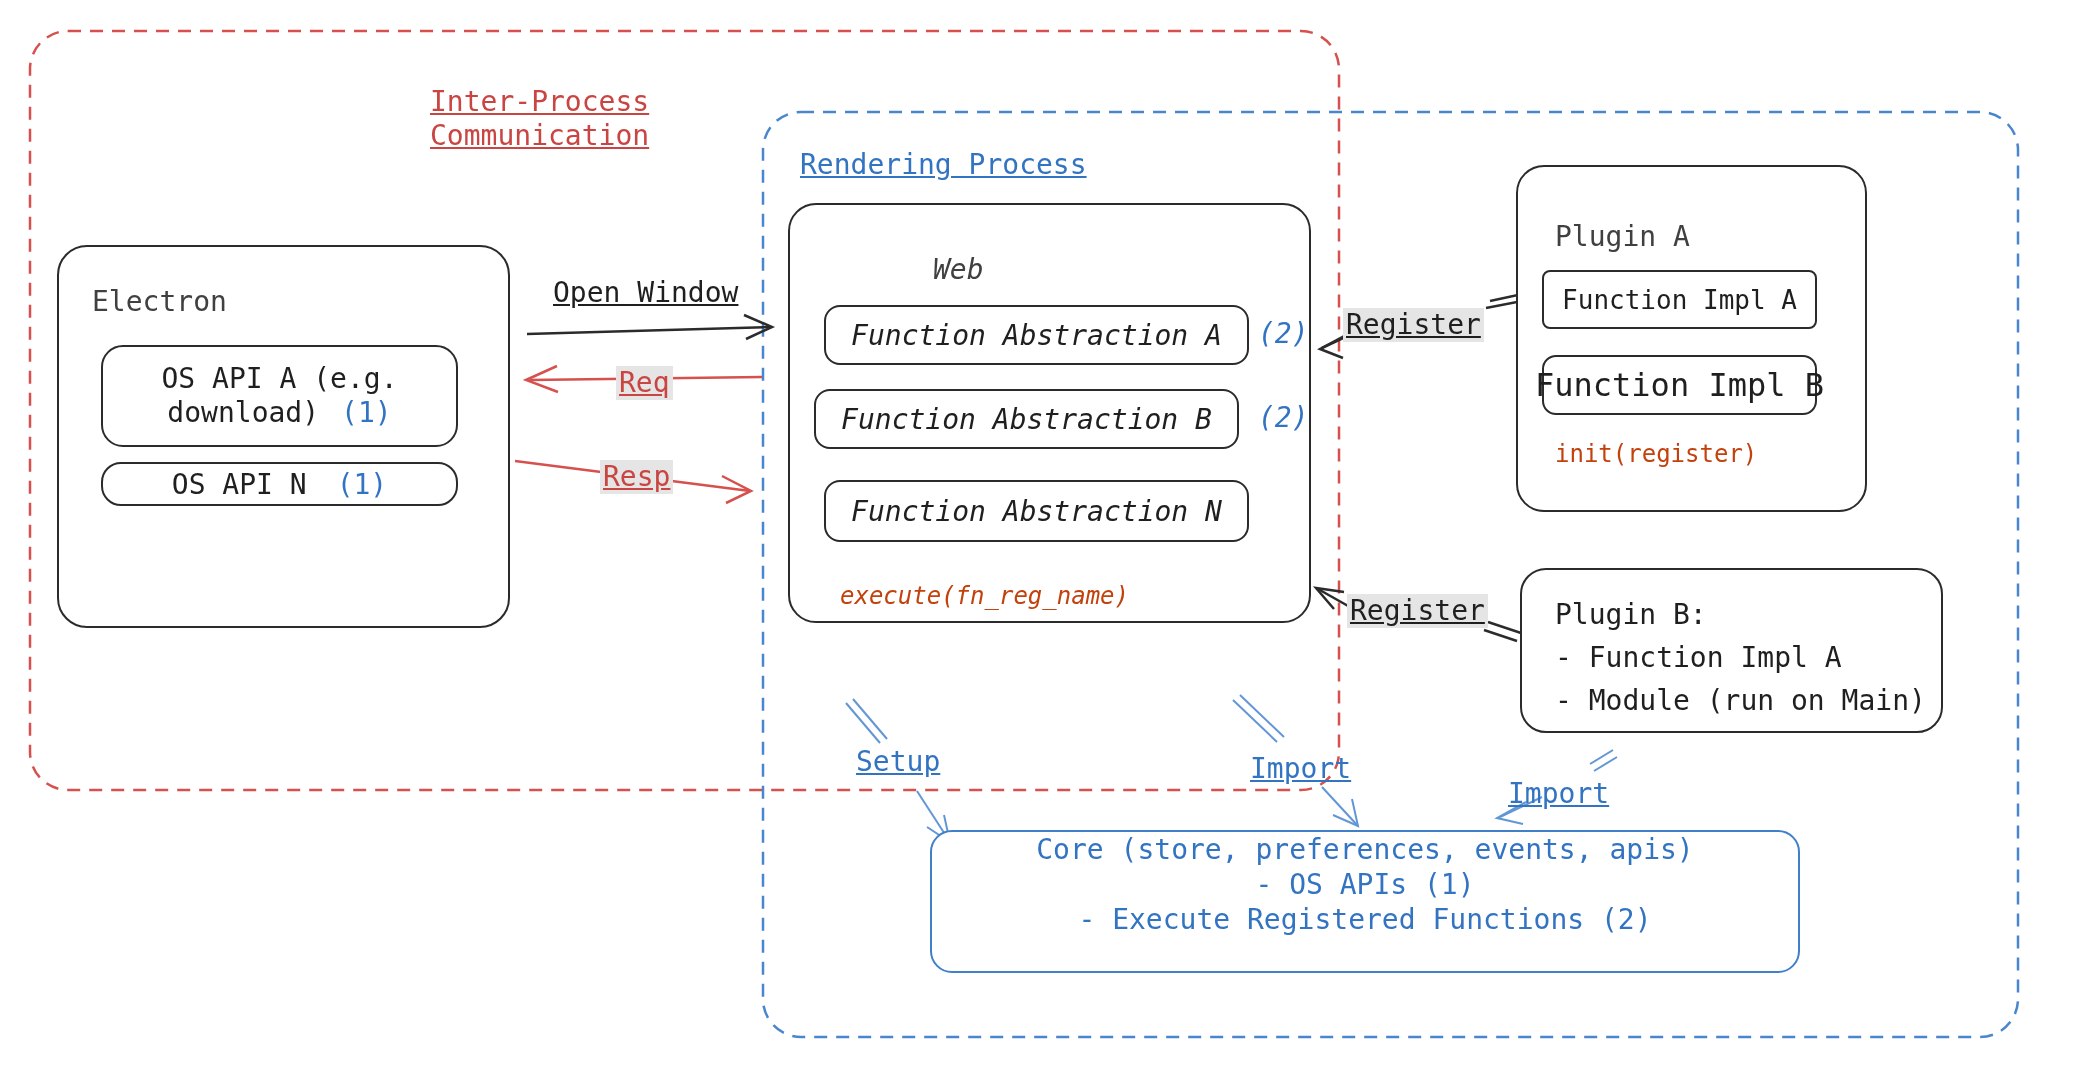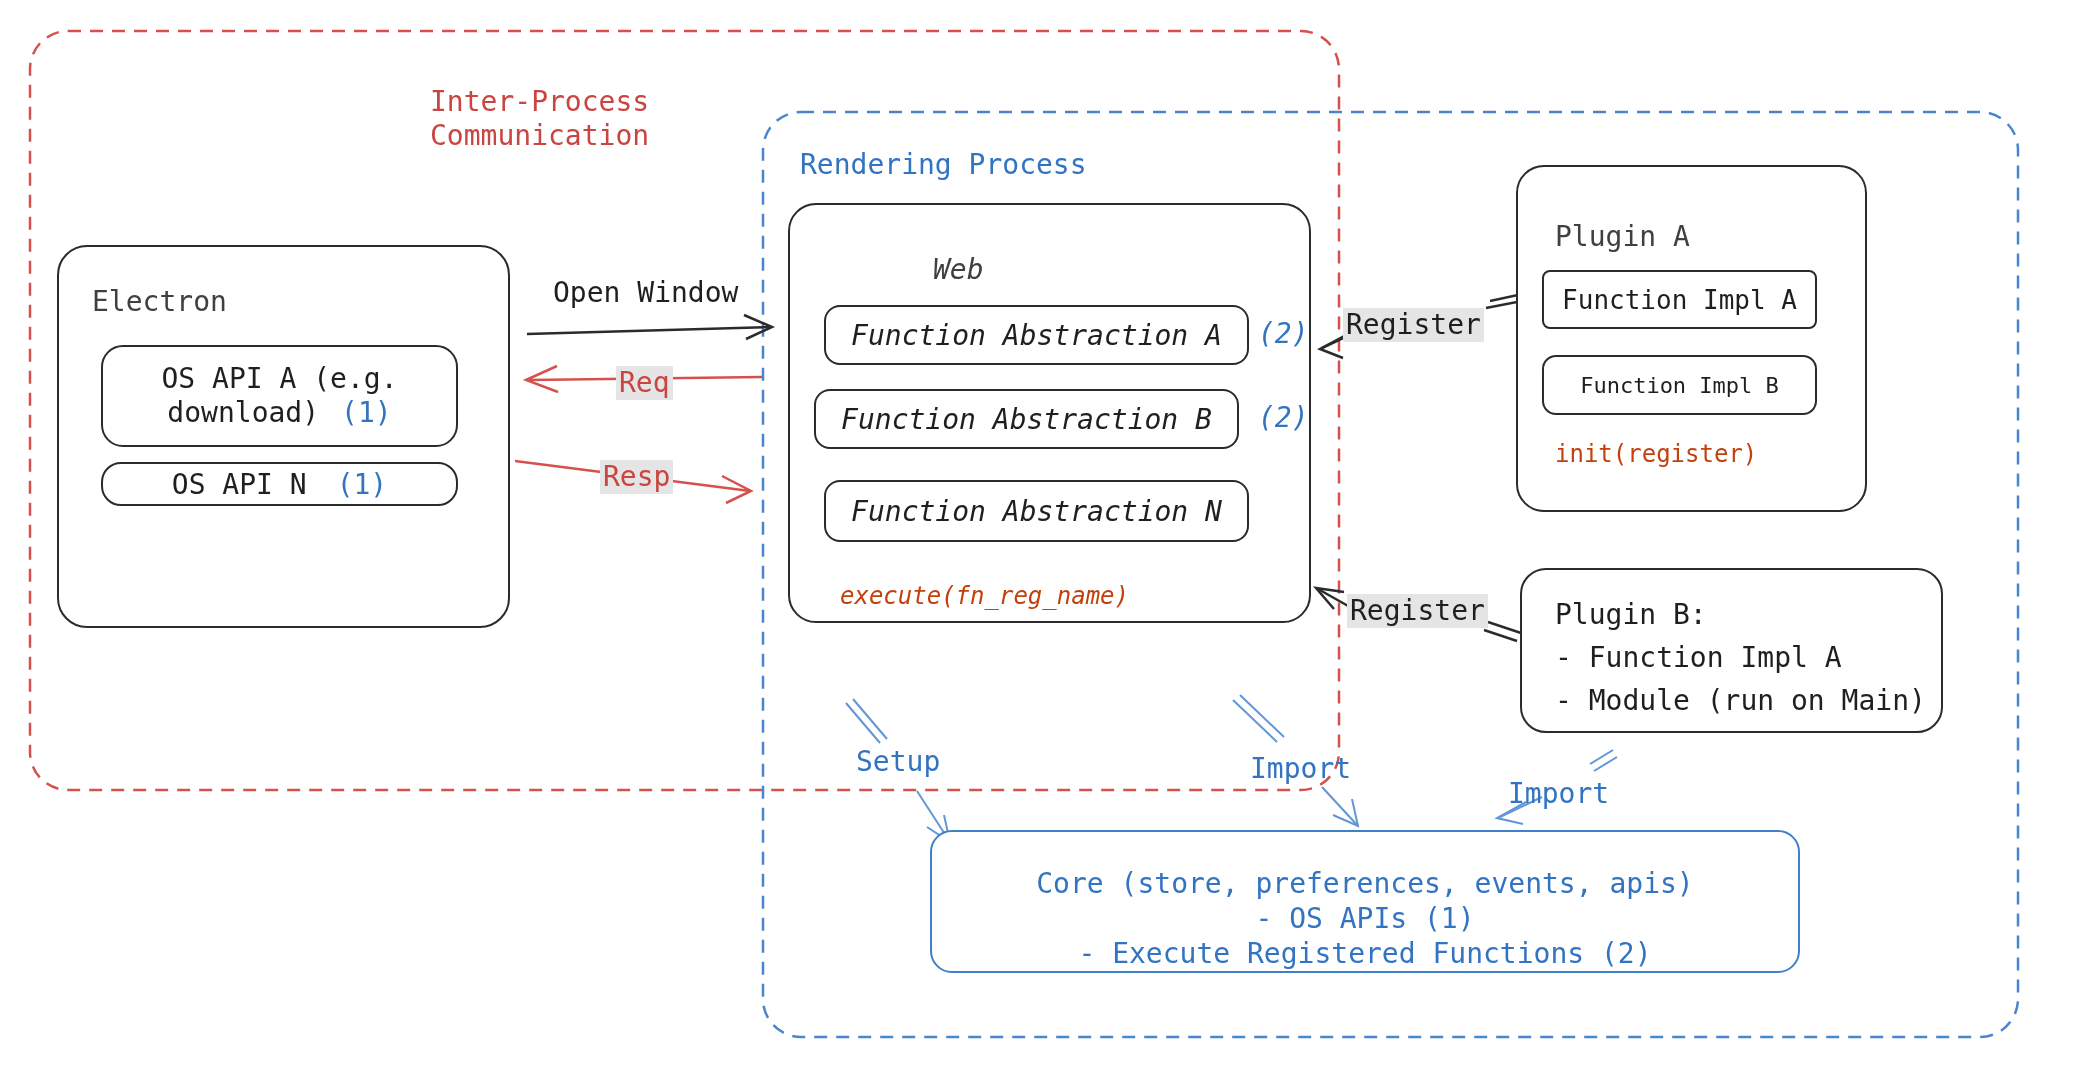--- a/index.html
+++ b/index.html
@@ -25,31 +25,31 @@
     background:#ffffff;
     display:flex;align-items:center;justify-content:center;
     box-sizing:border-box;
     font-size:28px;color:#1f1f1f;
     white-space:pre;
   }
   .label{
     position:absolute;
     font-size:28px;color:#1f1f1f;
     white-space:pre-line;
-    z-index:3;line-height:34px;
+    z-index:3;line-height:34px;text-decoration:underline;
   }
   .red{color:#c94542;}
   .blue{color:#3374c2;}
   .wbg{background:#e5e5e5;padding:0 3px;}
   .badge{position:absolute;font-size:28px;color:#3374c2;z-index:3;}
   .boxtitle{position:absolute;font-size:28px;color:#404040;white-space:pre;}
   .codeline{position:absolute;font-size:24px;color:#c2410c;white-space:pre;}
   #core-box{
     border:2.5px solid #3f80c8;border-radius:22px;
-    display:flex;flex-direction:column;align-items:center;justify-content:flex-end;
+    display:flex;flex-direction:column;align-items:center;justify-content:flex-start;
     color:#3374c2;font-size:28px;line-height:35px;text-align:center;
   }
   #plugin-b-lines{position:absolute;left:33px;top:23px;font-size:28px;color:#1f1f1f;line-height:43px;white-space:pre;}
 </style>
 </head>
 <body>
 
 <div id="canvas">
 
   <svg class="layer" width="2074" height="1066" viewBox="0 0 2074 1066">
@@ -139,21 +139,21 @@
     <div class="inner" style="left:24px;top:184px;width:425px;height:60px;">Function Abstraction B</div>
     <div class="inner" style="left:34px;top:275px;width:425px;height:62px;">Function Abstraction N</div>
     <div class="badge" style="left:468px;top:112px;">(2)</div>
     <div class="badge" style="left:468px;top:196px;">(2)</div>
     <div class="codeline" style="left:50px;top:377px;">execute(fn_reg_name)</div>
   </div>
 
   <div class="box" style="left:1516px;top:165px;width:351px;height:347px;border-radius:28px;">
     <div class="boxtitle" style="left:37px;top:53px;">Plugin A</div>
     <div class="inner" style="left:24px;top:103px;width:275px;height:59px;border-radius:8px;font-size:26px;">Function Impl A</div>
-    <div class="inner" style="left:24px;top:188px;width:275px;height:60px;border-radius:14px;font-size:22px;">Function Impl B</div>
+    <div class="inner" style="left:24px;top:188px;width:275px;height:60px;border-radius:14px;font-size:32px;">Function Impl B</div>
     <div class="codeline" style="left:37px;top:273px;">init(register)</div>
   </div>
 
   <div class="box" style="left:1520px;top:568px;width:423px;height:165px;border-radius:26px;">
     <div id="plugin-b-lines" style="white-space:pre-line;">Plugin B:
 - Function Impl A
 - Module (run on Main)</div>
   </div>
 
   <div class="box" id="core-box" style="left:930px;top:830px;width:870px;height:143px;">

